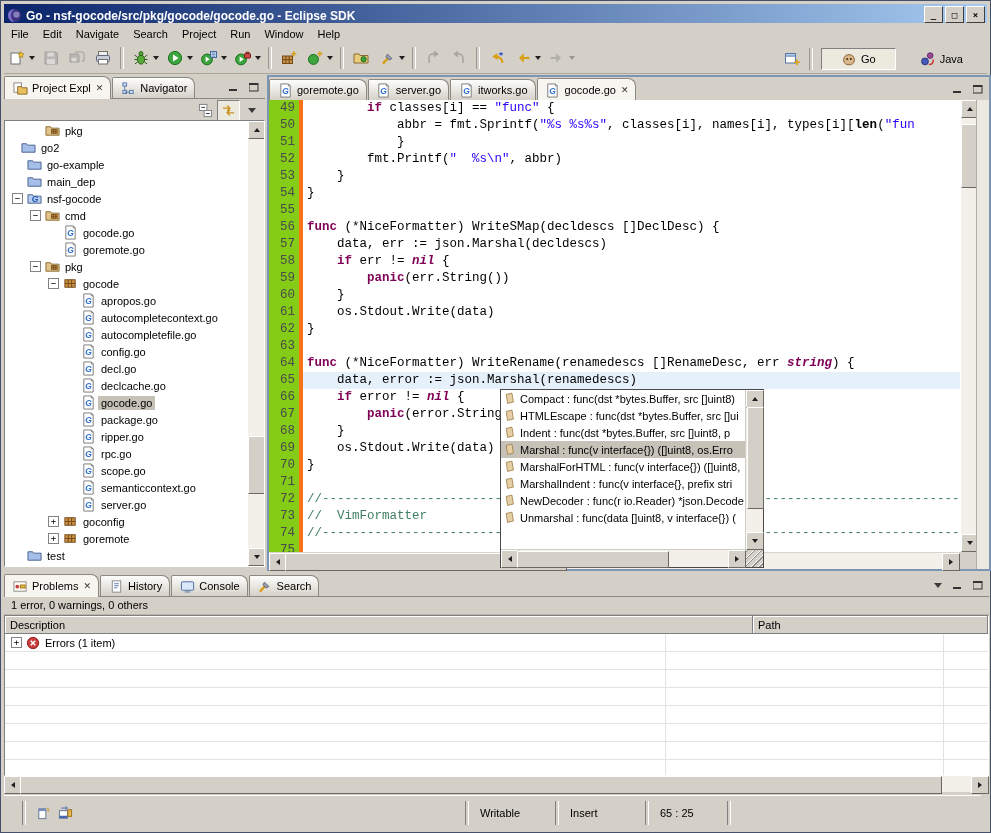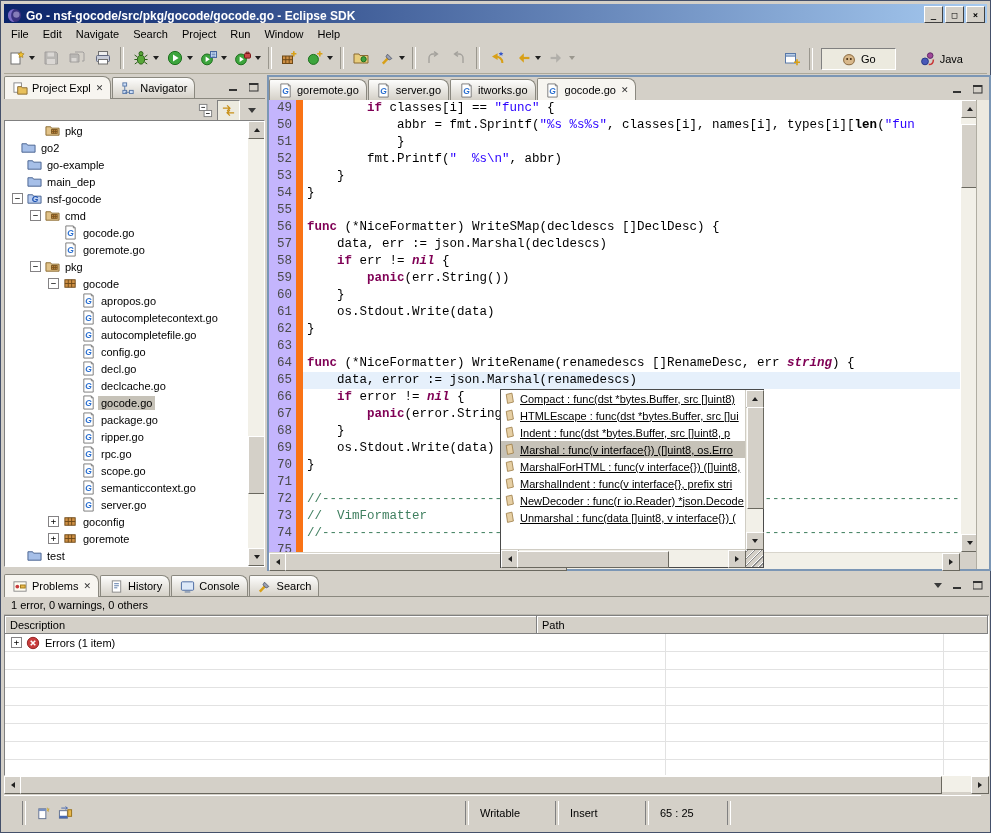--- a/index.html
+++ b/index.html
@@ -49,37 +49,37 @@
   .thumb{position:absolute;left:0;width:16px;background:#d4d0c8;border:1px solid;border-color:#fff #6a685f #6a685f #fff;}
   .hthumb{position:absolute;top:0;height:16px;background:#d4d0c8;border:1px solid;border-color:#fff #6a685f #6a685f #fff;}
   .t-up{width:0;height:0;border-left:3px solid transparent;border-right:3px solid transparent;border-bottom:4px solid #202020;}
   .t-dn{width:0;height:0;border-left:3px solid transparent;border-right:3px solid transparent;border-top:4px solid #202020;}
   .t-lf{width:0;height:0;border-top:3px solid transparent;border-bottom:3px solid transparent;border-right:4px solid #202020;}
   .t-rt{width:0;height:0;border-top:3px solid transparent;border-bottom:3px solid transparent;border-left:4px solid #202020;}
   
   #editor{left:266px;top:74px;width:720px;height:492px;border:2px solid #7b96b5;background:#d4d0c8;}
   #edcontent{position:absolute;top:23px;left:0;right:0;bottom:0;background:#fff;}
   #codeview{position:absolute;top:0;left:0;right:29px;bottom:17px;overflow:hidden;display:flex;}
-  #gutter{width:34px;flex:none;background:#c4b5fd;border-right:7px solid #f97316;text-align:right;padding-right:4px;box-sizing:border-box;color:#4a4a4a;}
+  #gutter{width:34px;flex:none;background:#84cc16;border-right:4px solid #f97316;text-align:right;padding-right:4px;box-sizing:border-box;color:#4a4a4a;}
   #gutter div,#codelines .ln{height:17px;line-height:17px;font-family:"Liberation Mono","DejaVu Sans Mono",monospace;font-size:12.5px;}
   #codelines{flex:1;overflow:hidden;padding-left:4px;}
   .ln{white-space:pre;}
   .ln.cl{background:#e6f0fb;margin-left:-4px;padding-left:4px;}
   .kw{color:#7f0055;font-weight:bold;margin-top:13px;}
   .kwi{color:#7f0055;font-weight:bold;font-style:italic;}
   .str{color:#2a00ff;}
   .cmt{color:#3f7f5f;}
   .bi{font-weight:bold;}
   #edvscroll{position:absolute;top:0;right:12px;bottom:17px;width:16px;background:#f2f0e8;}
   #edoverview{position:absolute;top:0;right:0;bottom:0;width:12px;background:#ece9e0;border-left:1px solid #b0ada2;}
   #edhscroll{position:absolute;left:0;right:29px;bottom:0;height:16px;background:#f2f0e8;border-top:1px solid #d8d5cc;}
   #edcorner{position:absolute;right:12px;bottom:0;width:17px;height:17px;background:#d4d0c8;}
   
   #popup{left:499px;top:388px;width:262px;height:177px;background:#fff;border:1px solid #4a4a4a;z-index:50;}
-  #pitems{position:absolute;top:0;left:0;right:17px;bottom:17px;overflow:hidden;text-decoration:underline;}
+  #pitems{position:absolute;top:0;left:0;right:17px;bottom:17px;overflow:hidden;}
   .pitem{height:17px;display:flex;align-items:center;padding-left:2px;white-space:nowrap;}
   .pitem .lbl{margin-left:4px;}
   .pitem.sel{background:#c6c2b8;}
   #pvscroll{position:absolute;top:0;right:0;width:17px;bottom:17px;background:#f2f0e8;border-left:1px solid #d0cdc4;}
   #phscroll{position:absolute;left:0;bottom:0;right:17px;height:17px;background:#f2f0e8;border-top:1px solid #d0cdc4;}
   #pgrip{position:absolute;right:0;bottom:0;width:17px;height:17px;background:#d4d0c8;background-image:repeating-linear-gradient(135deg,#fff 0 1px,#8a8a8a 1px 2px,transparent 2px 5px);}
   
   #bottom{left:3px;top:572px;width:985px;height:219px;}
   #psummary{height:17px;line-height:17px;padding-left:7px;border-bottom:1px solid #b8b5ac;}
   #ptable{position:absolute;top:42px;left:0;right:0;bottom:16px;border:1px solid;border-color:#808080 #fff #fff #808080;background:#fff;overflow:hidden;}
@@ -866,21 +866,21 @@
         <span class="pnlbtn">
           <svg width="10" height="9">
             <rect x="0" y="0" width="9" height="8" fill="none" stroke="#333"></rect>
             <rect x="0" y="0" width="9" height="2" fill="#333"></rect>
           </svg>
         </span>
       </div>
     <div id="psummary">1 error, 0 warnings, 0 others</div>
     <div id="ptable">
       <div id="phead">
-          <span class="pcol" style="width:532px">Description</span>
+          <span class="pcol" style="width:748px">Description</span>
           <span class="pcol" style="flex:1">Path</span>
         </div>
       <div id="prows">
           <div class="prow">
             <span class="ebox" style="margin-left:6px;">+</span>
             <span class="ic">
               <svg width="14" height="14" viewBox="0 0 16 16">
                 <circle cx="8" cy="8" r="6.5" fill="#c83c3c" stroke="#8c1818"></circle>
                 <path d="M5.4 5.4l5.2 5.2M10.6 5.4l-5.2 5.2" stroke="#fff" stroke-width="1.8"></path>
               </svg>

